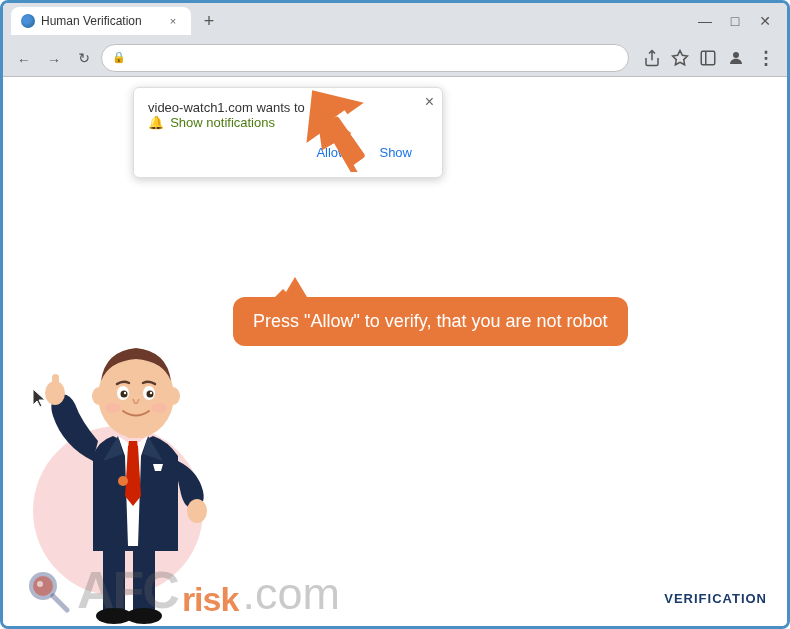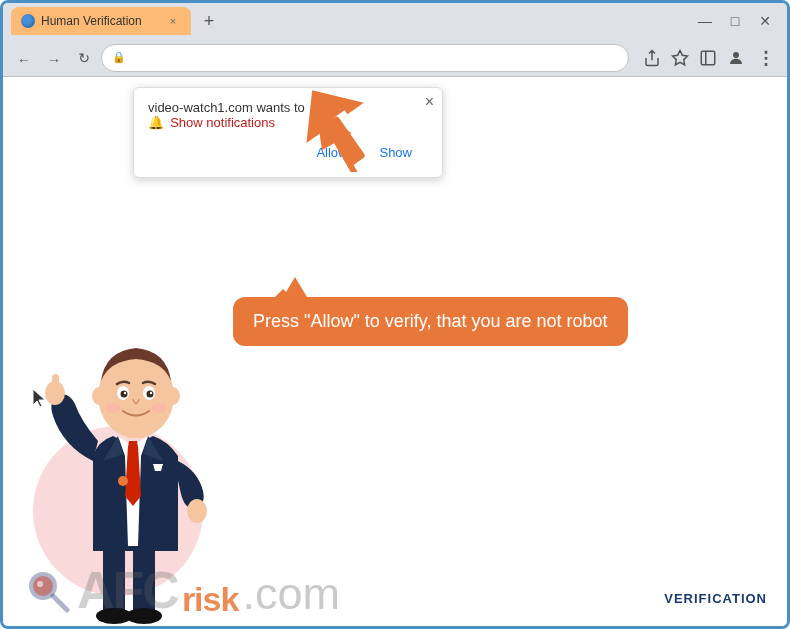--- a/index.html
+++ b/index.html
@@ -34,21 +34,21 @@
     }
 
     .tab-area {
       display: flex;
       align-items: flex-end;
       flex: 1;
       gap: 4px;
     }
 
     .tab {
-      background: #fdba74;
+      background: #ffffff;
       border-radius: 8px 8px 0 0;
       padding: 4px 10px 4px 10px;
       display: flex;
       align-items: center;
       gap: 6px;
       height: 28px;
       font-size: 12px;
       color: #333;
       min-width: 180px;
     }
@@ -231,21 +231,21 @@
       margin-bottom: 10px;
     }
 
     .bell-icon {
       font-size: 13px;
       color: #555;
     }
 
     .popup-notification-label {
       font-size: 13px;
-      color: #b91c1c;
+      color: #4d7c0f;
     }
 
     .popup-buttons {
       display: flex;
       justify-content: flex-end;
     }
 
     .popup-btn {
       padding: 5px 16px;
       border-radius: 4px;

